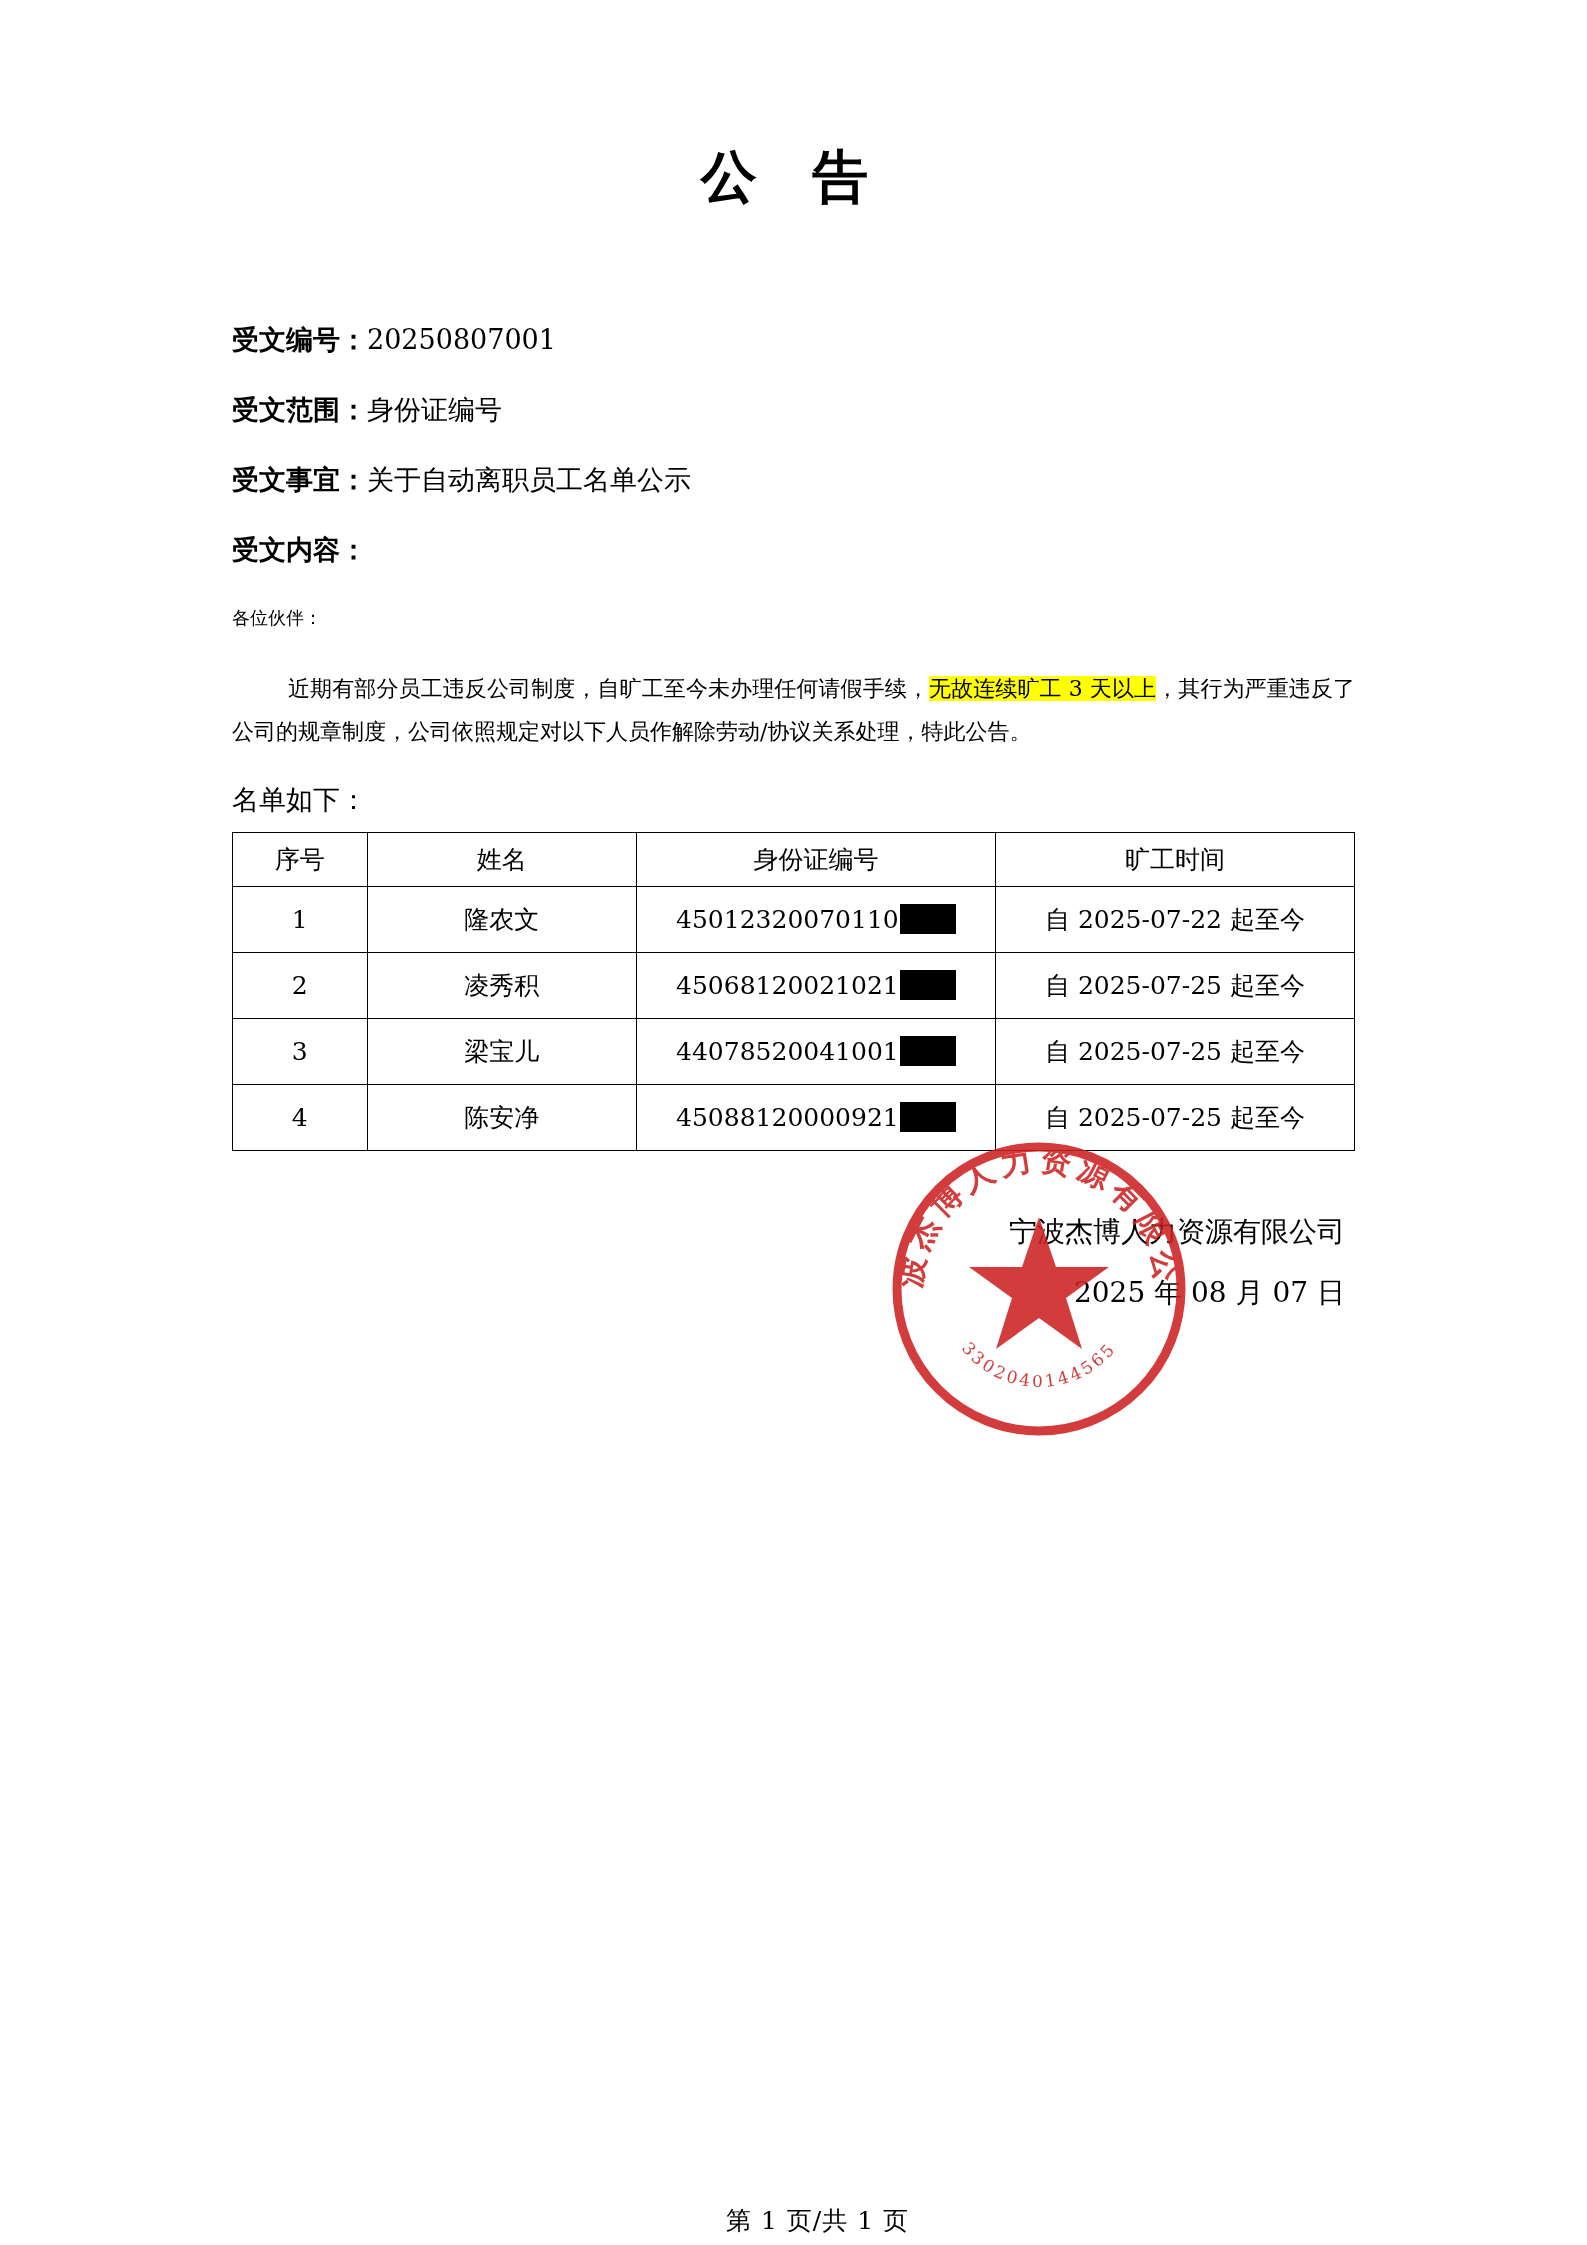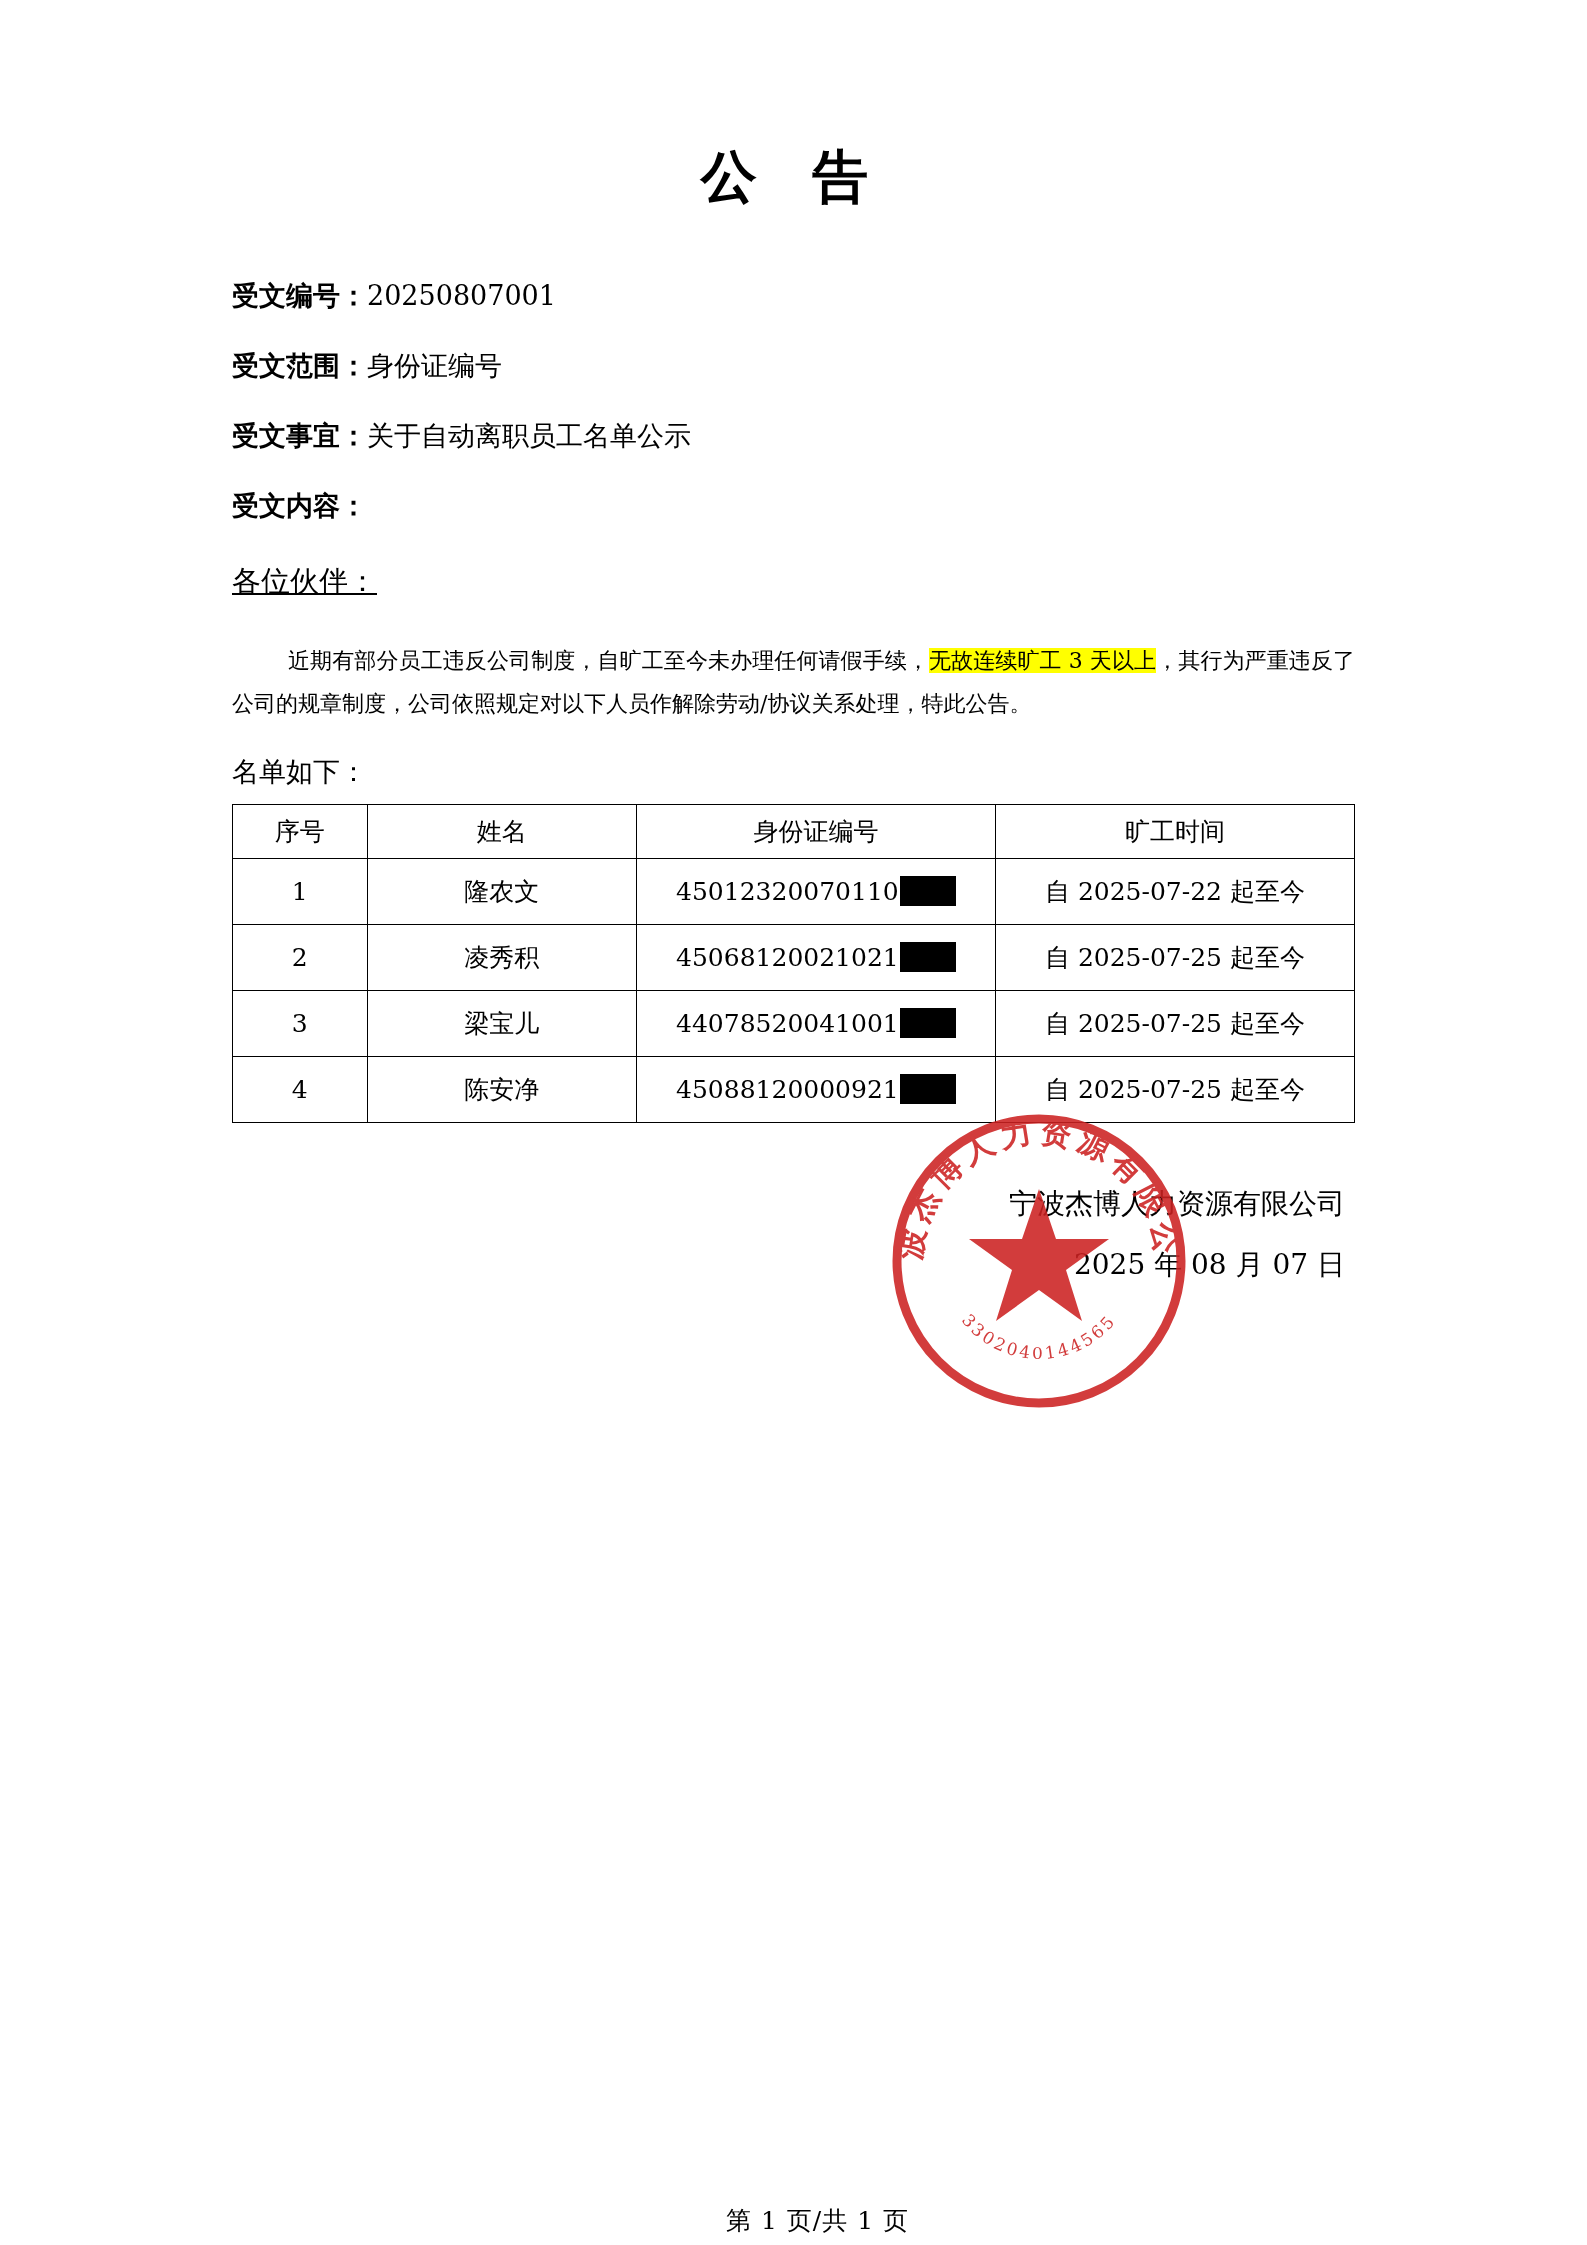--- a/index.html
+++ b/index.html
@@ -25,41 +25,40 @@
   .doc-title {
     text-align: center;
     font-size: 56px;
     font-weight: bold;
     letter-spacing: 18px;
     margin-top: 140px;
     margin-bottom: 0;
     font-family: "DejaVu Serif", "Liberation Serif", serif;
   }
   .meta-block {
-    margin-top: 66px;
+    margin-top: 110px;
   }
   .meta-line {
     font-size: 27px;
     line-height: 1.0;
     margin-bottom: 43px;
     white-space: nowrap;
   }
   .meta-label {
     font-weight: bold;
     font-size: 27px;
   }
   .meta-value {
     font-size: 27px;
     font-weight: normal;
   }
   .salutation {
-    font-size: 29px;
+    font-size: 18px;
     margin-top: 12px;
     margin-bottom: 38px;
-    text-decoration: underline;
   }
   .body-para {
     font-size: 22px;
     line-height: 1.95;
     text-align: justify;
     text-justify: inter-ideograph;
     text-indent: 56px;
     margin: 0 0 28px 0;
   }
   .hl {

